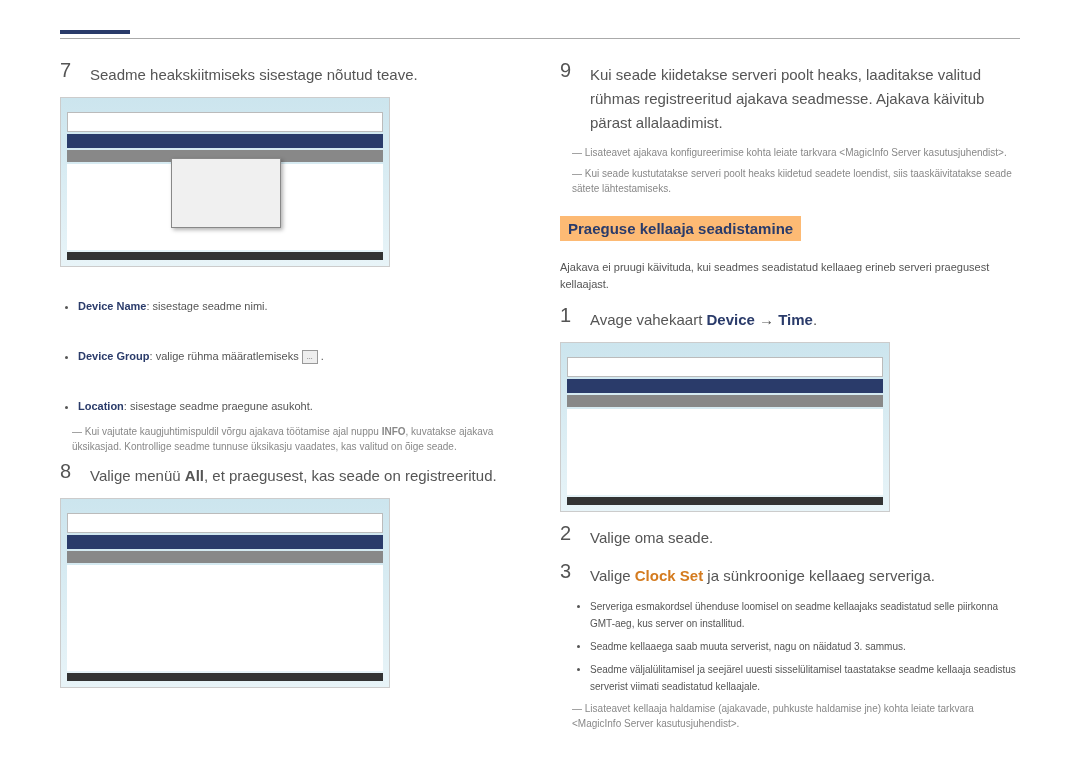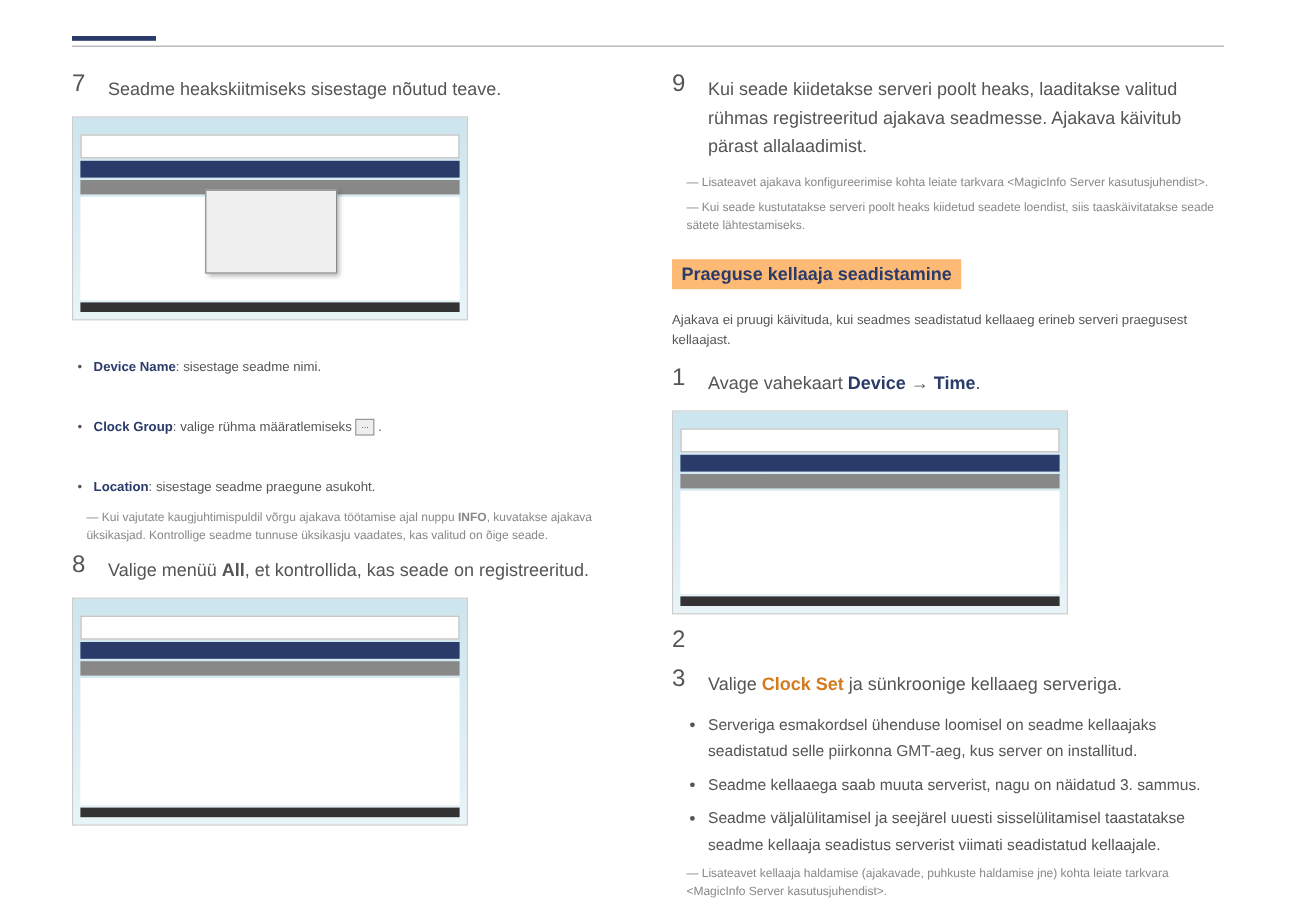--- a/index.html
+++ b/index.html
@@ -20,21 +20,21 @@
   .screenshot-footer { position: absolute; bottom: 6px; left: 6px; right: 6px; height: 8px; background: #333; }
   .bullet-list { margin: 8px 0 8px 18px; }
   .bullet-list li { list-style: disc; font-size: 11px; line-height: 1.8; color: #555; margin-top: 30px; }
   .bold-blue { color: #2a3b6a; font-weight: bold; }
   .bold-orange { color: #d47b1f; font-weight: bold; margin-top: 20px; }
   .note { font-size: 10px; color: #888; line-height: 1.5; margin: 2px 0 6px 12px; }
   .note-dash { color: #888; }
   .highlight-heading { background: #fdba74; color: #2a3b6a; font-size: 15px; font-weight: bold; padding: 4px 8px; display: inline-block; margin: 14px 0 10px 0; }
   .icon-browse { display: inline-block; width: 16px; height: 14px; border: 1px solid #999; background: #eee; vertical-align: middle; font-size: 7px; text-align: center; line-height: 12px; }
   .sub-bullets { margin-left: 30px; }
-  .sub-bullets li { list-style: disc; font-size: 13px; line-height: 1.7; color: #555; margin-bottom: 6px; }
+  .sub-bullets li { list-style: disc; font-size: 10px; line-height: 1.7; color: #555; margin-bottom: 6px; }
   .intro-text { font-size: 11px; color: #555; margin: 8px 0 12px 0; line-height: 1.5; }
 </style>
 </head>
 <body>
 
 <div class="header-line"></div>
 <div class="header-rule"></div>
 
 <div class="columns">
 
@@ -51,36 +51,36 @@
       <div class="screenshot-body"></div>
       <div class="screenshot-dialog"></div>
       <div class="screenshot-footer"></div>
     </div>
 
     <ul class="bullet-list">
       <li>
         <span class="bold-blue">Device Name</span><span>: sisestage seadme nimi.</span>
       </li>
       <li>
-        <span class="bold-blue">Clock Group</span><span>: valige rühma määratlemiseks </span><span class="icon-browse">...</span> .
+        <span class="bold-blue">Device Group</span><span>: valige rühma määratlemiseks </span><span class="icon-browse">...</span> .
       </li>
       <li>
         <span class="bold-blue">Location</span><span>: sisestage seadme praegune asukoht.</span>
       </li>
     </ul>
 
     <div class="note">
       <span class="note-dash">―</span>
       <span>Kui vajutate kaugjuhtimispuldil võrgu ajakava töötamise ajal nuppu </span><b>INFO</b><span>, kuvatakse ajakava üksikasjad. Kontrollige seadme tunnuse üksikasju vaadates, kas valitud on õige seade.</span>
     </div>
 
     <div class="step">
       <div class="step-num">8</div>
       <div class="step-text">
-        <span>Valige menüü </span><b>All</b><span>, et kontrollida, kas seade on registreeritud.</span>
+        <span>Valige menüü </span><b>All</b><span>, et praegusest, kas seade on registreeritud.</span>
       </div>
     </div>
 
     <div class="screenshot" style="height:190px;">
       <div class="screenshot-inner"></div>
       <div class="screenshot-toolbar"></div>
       <div class="screenshot-toolbar2"></div>
       <div class="screenshot-body"></div>
       <div class="screenshot-footer"></div>
     </div>
@@ -115,20 +115,21 @@
     <div class="screenshot" style="height:170px;">
       <div class="screenshot-inner"></div>
       <div class="screenshot-toolbar"></div>
       <div class="screenshot-toolbar2"></div>
       <div class="screenshot-body"></div>
       <div class="screenshot-footer"></div>
     </div>
 
     <div class="step">
       <div class="step-num">2</div>
+      <div class="step-text">Valige oma seade.</div>
     </div>
 
     <div class="step">
       <div class="step-num">3</div>
       <div class="step-text">
         <span>Valige </span><span class="bold-orange">Clock Set</span><span> ja sünkroonige kellaaeg serveriga.</span>
       </div>
     </div>
 
     <ul class="sub-bullets">

